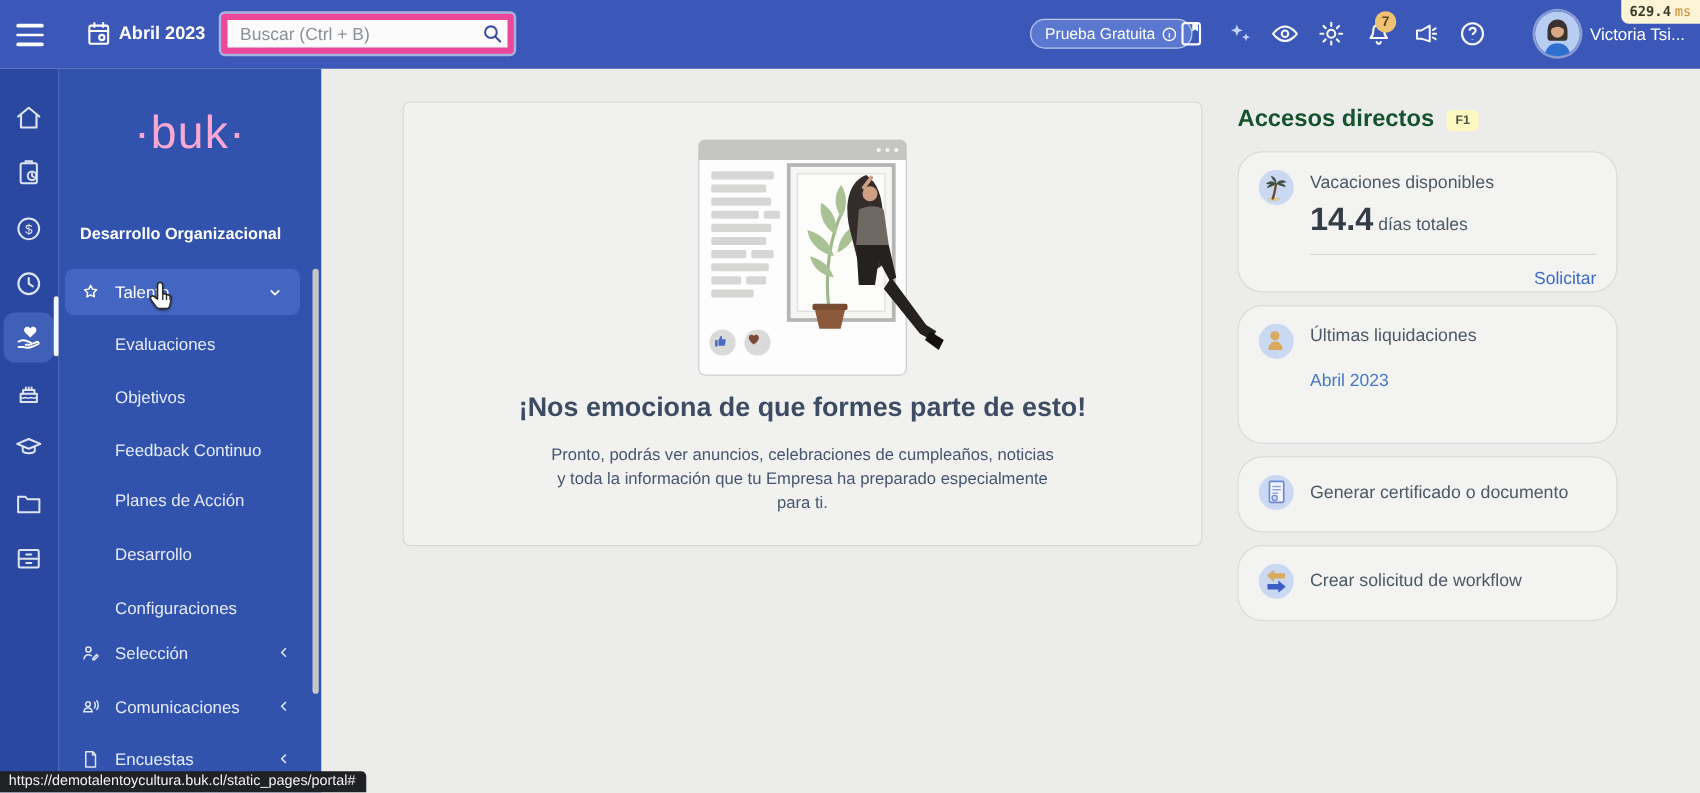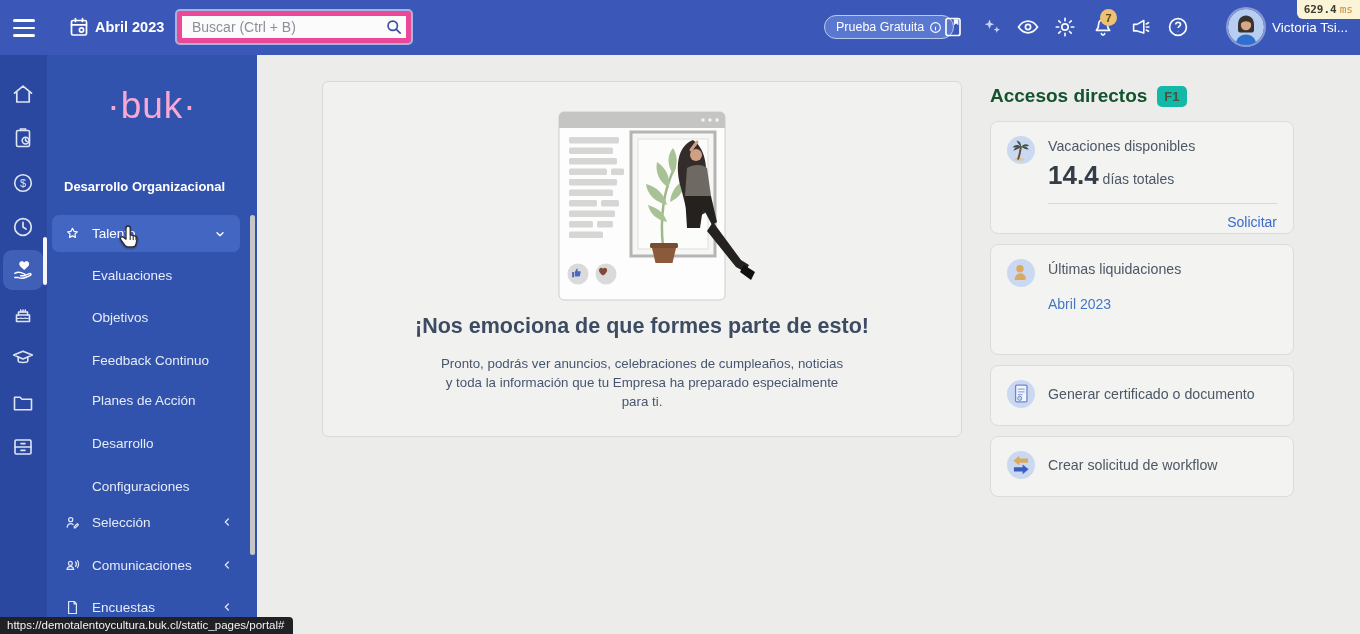--- a/index.html
+++ b/index.html
@@ -72,23 +72,23 @@
     background:#f1f1f0; border:1px solid #d9d9d8; border-radius:6px; }
   .illus { position:absolute; left:50%; transform:translateX(-50%); top:28px; }
   .welcome-title { position:absolute; left:0; top:232px; width:100%; text-align:center;
     font-size:21.5px; font-weight:600; color:#3d4c63; }
   .welcome-body { position:absolute; left:0; top:272px; width:100%; text-align:center;
     font-size:13.3px; line-height:19px; color:#47566e; }
 
   .shortcuts { position:absolute; left:733px; top:30px; width:304px; }
   .sc-head { display:flex; align-items:center; gap:10px; margin-bottom:14px; }
   .sc-title { font-size:19px; font-weight:600; color:#14532d; }
-  .sc-hotkey { background:#14b8a6; color:#4c5240; font-size:13px; font-weight:bold;
+  .sc-hotkey { background:#fef9c3; color:#4c5240; font-size:10px; font-weight:bold;
     padding:3px 7px; border-radius:5px; cursor:pointer; }
-  .sc-card { background:#f3f3f2; border:1px solid #dcdcdb; border-radius:8px;
+  .sc-card { background:#f3f3f2; border:1px solid #dcdcdb; border-radius:20px;
     padding:14px 16px; margin-bottom:10px; cursor:pointer; }
   .sc-row { display:flex; gap:13px; }
   .sc-ic { width:28px; height:28px; border-radius:50%; background:#cbd8f1; flex:0 0 28px;
     display:flex; align-items:center; justify-content:center; overflow:visible; }
   .sc-body { flex:1; min-width:0; }
   .sc-name { font-size:14.2px; color:#4c5864; padding-top:2px; }
   .sc-value { margin-top:6px; font-size:14px; color:#4c5864; }
   .sc-value b { font-size:26px; color:#343c45; margin-right:4px; }
   .sc-div { border-top:1px solid #d9d9d8; margin-top:12px; }
   .sc-action { text-align:right; margin-top:10px; font-size:14px; color:#3a6bc7; cursor:pointer; }

